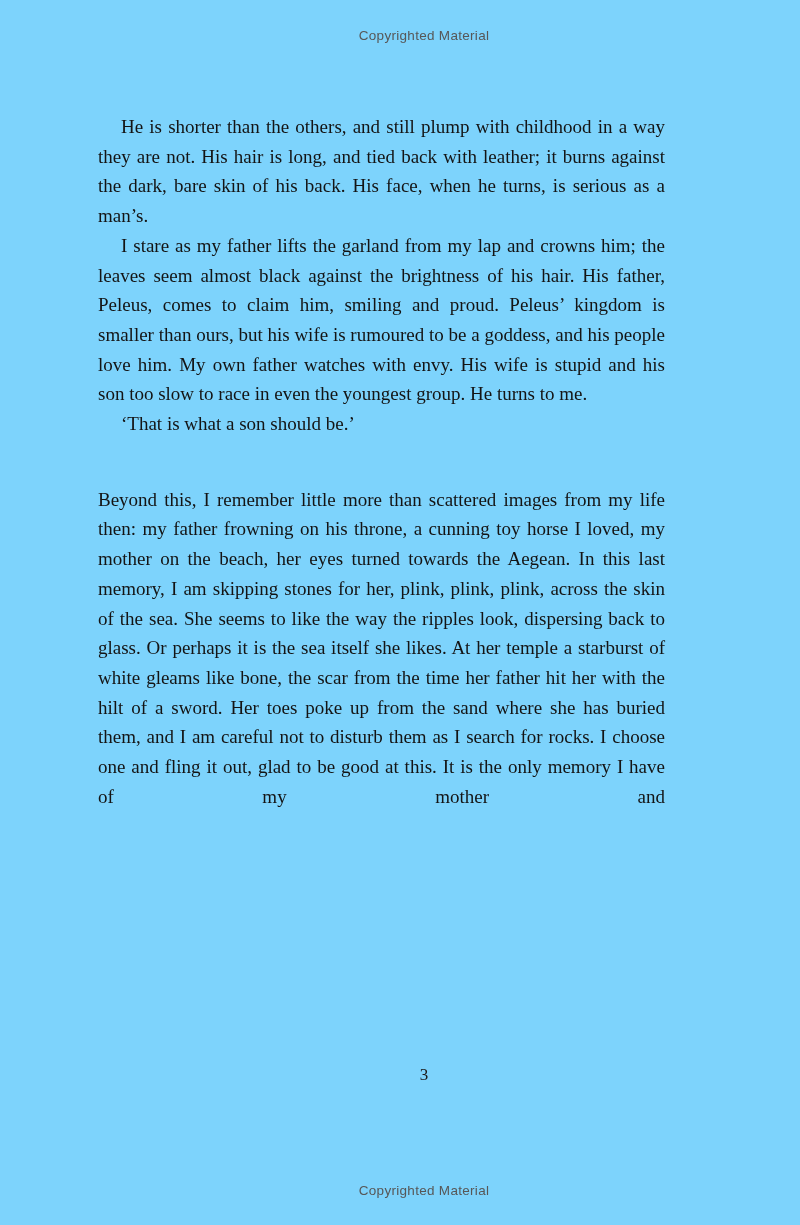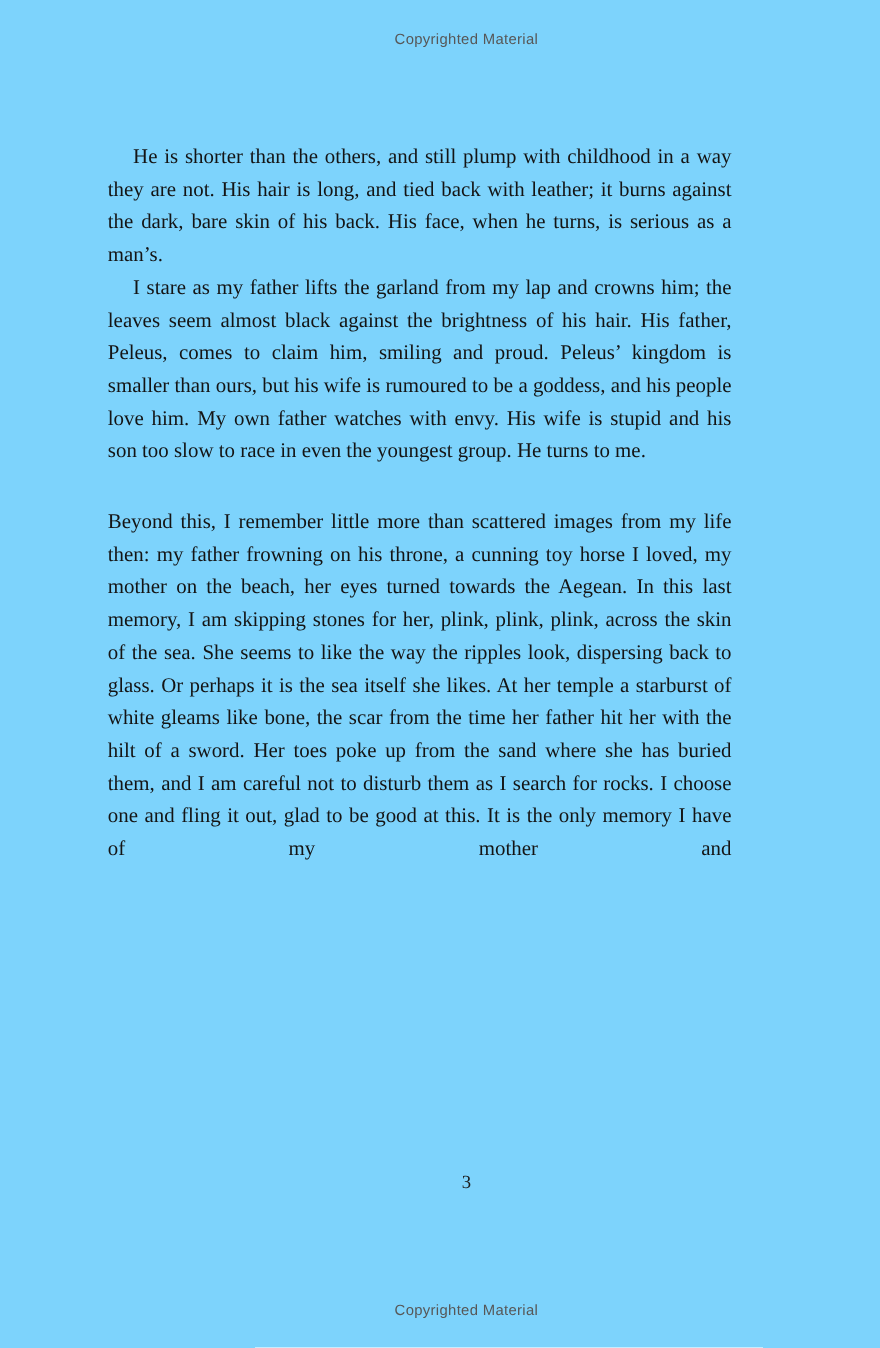--- a/index.html
+++ b/index.html
@@ -24,36 +24,36 @@
     font-family: "Liberation Sans", sans-serif;
     font-size: 13.5px;
     color: #575757;
     letter-spacing: 0.3px;
   }
   .watermark.top { top: 28px; }
   .watermark.bottom { top: 1183px; }
   .text-block {
     position: absolute;
     left: 98px;
-    top: 128px;
+    top: 112px;
     width: 567px;
     font-size: 19px;
     line-height: 29.7px;
     color: #141414;
     text-align: justify;
   }
   .text-block p {
     margin: 0;
     padding: 0;
   }
   .text-block p.indent {
     text-indent: 23px;
   }
   .text-block p.section-start {
-    margin-top: 35px;
+    margin-top: 46px;
     text-indent: 0;
   }
   .text-block p.continued {
     text-align-last: justify;
   }
   .page-number {
     position: absolute;
     left: 0;
     top: 1065px;
     width: 100%;
@@ -66,20 +66,21 @@
 </head>
 <body>
 
 <div class="page">
 
   <div class="watermark top">Copyrighted Material</div>
 
   <div class="text-block">
     <p class="indent">He is shorter than the others, and still plump with childhood in a way they are not. His hair is long, and tied back with leather; it burns against the dark, bare skin of his back. His face, when he turns, is serious as a man’s.</p>
     <p class="indent">I stare as my father lifts the garland from my lap and crowns him; the leaves seem almost black against the brightness of his hair. His father, Peleus, comes to claim him, smiling and proud. Peleus’ kingdom is smaller than ours, but his wife is rumoured to be a goddess, and his people love him. My own father watches with envy. His wife is stupid and his son too slow to race in even the youngest group. He turns to me.</p>
+    <p class="indent">‘That is what a son should be.’</p>
     <p class="section-start continued">Beyond this, I remember little more than scattered images from my life then: my father frowning on his throne, a cunning toy horse I loved, my mother on the beach, her eyes turned towards the Aegean. In this last memory, I am skipping stones for her, plink, plink, plink, across the skin of the sea. She seems to like the way the ripples look, dispersing back to glass. Or perhaps it is the sea itself she likes. At her temple a starburst of white gleams like bone, the scar from the time her father hit her with the hilt of a sword. Her toes poke up from the sand where she has buried them, and I am careful not to disturb them as I search for rocks. I choose one and fling it out, glad to be good at this. It is the only memory I have of my mother and</p>
   </div>
 
   <div class="page-number">3</div>
 
   <div class="watermark bottom">Copyrighted Material</div>
 
 </div>
 
 </body></html>

